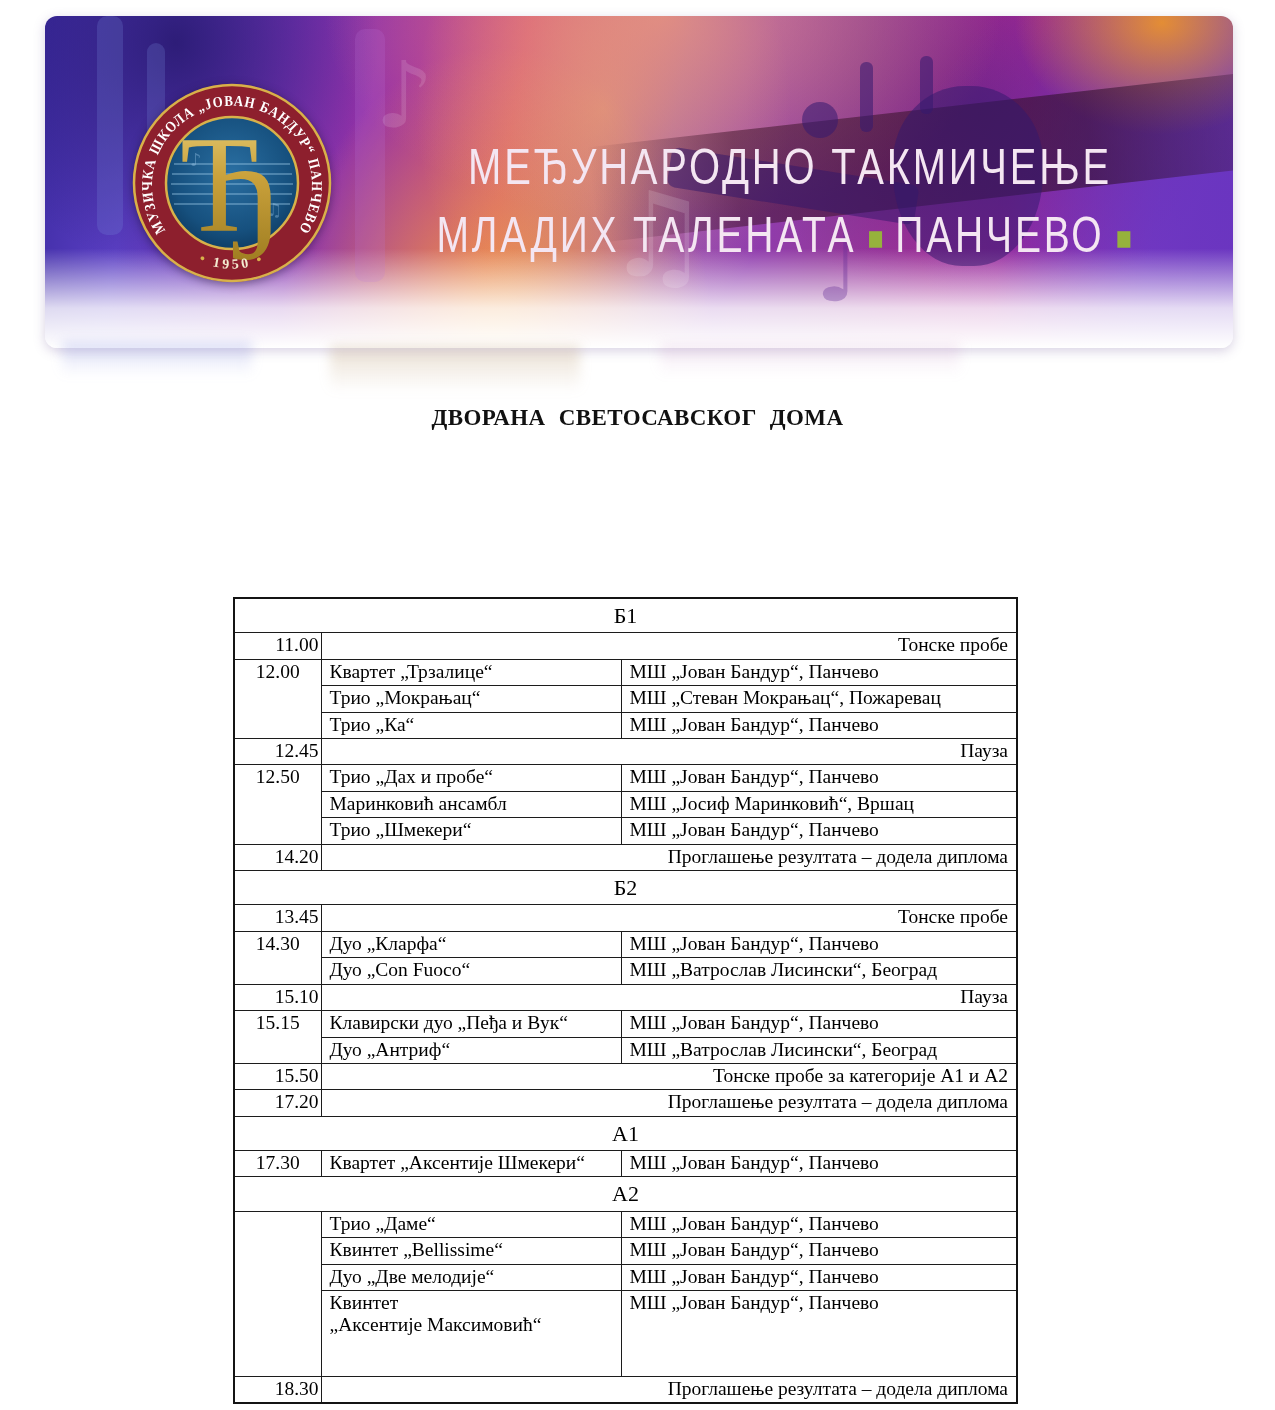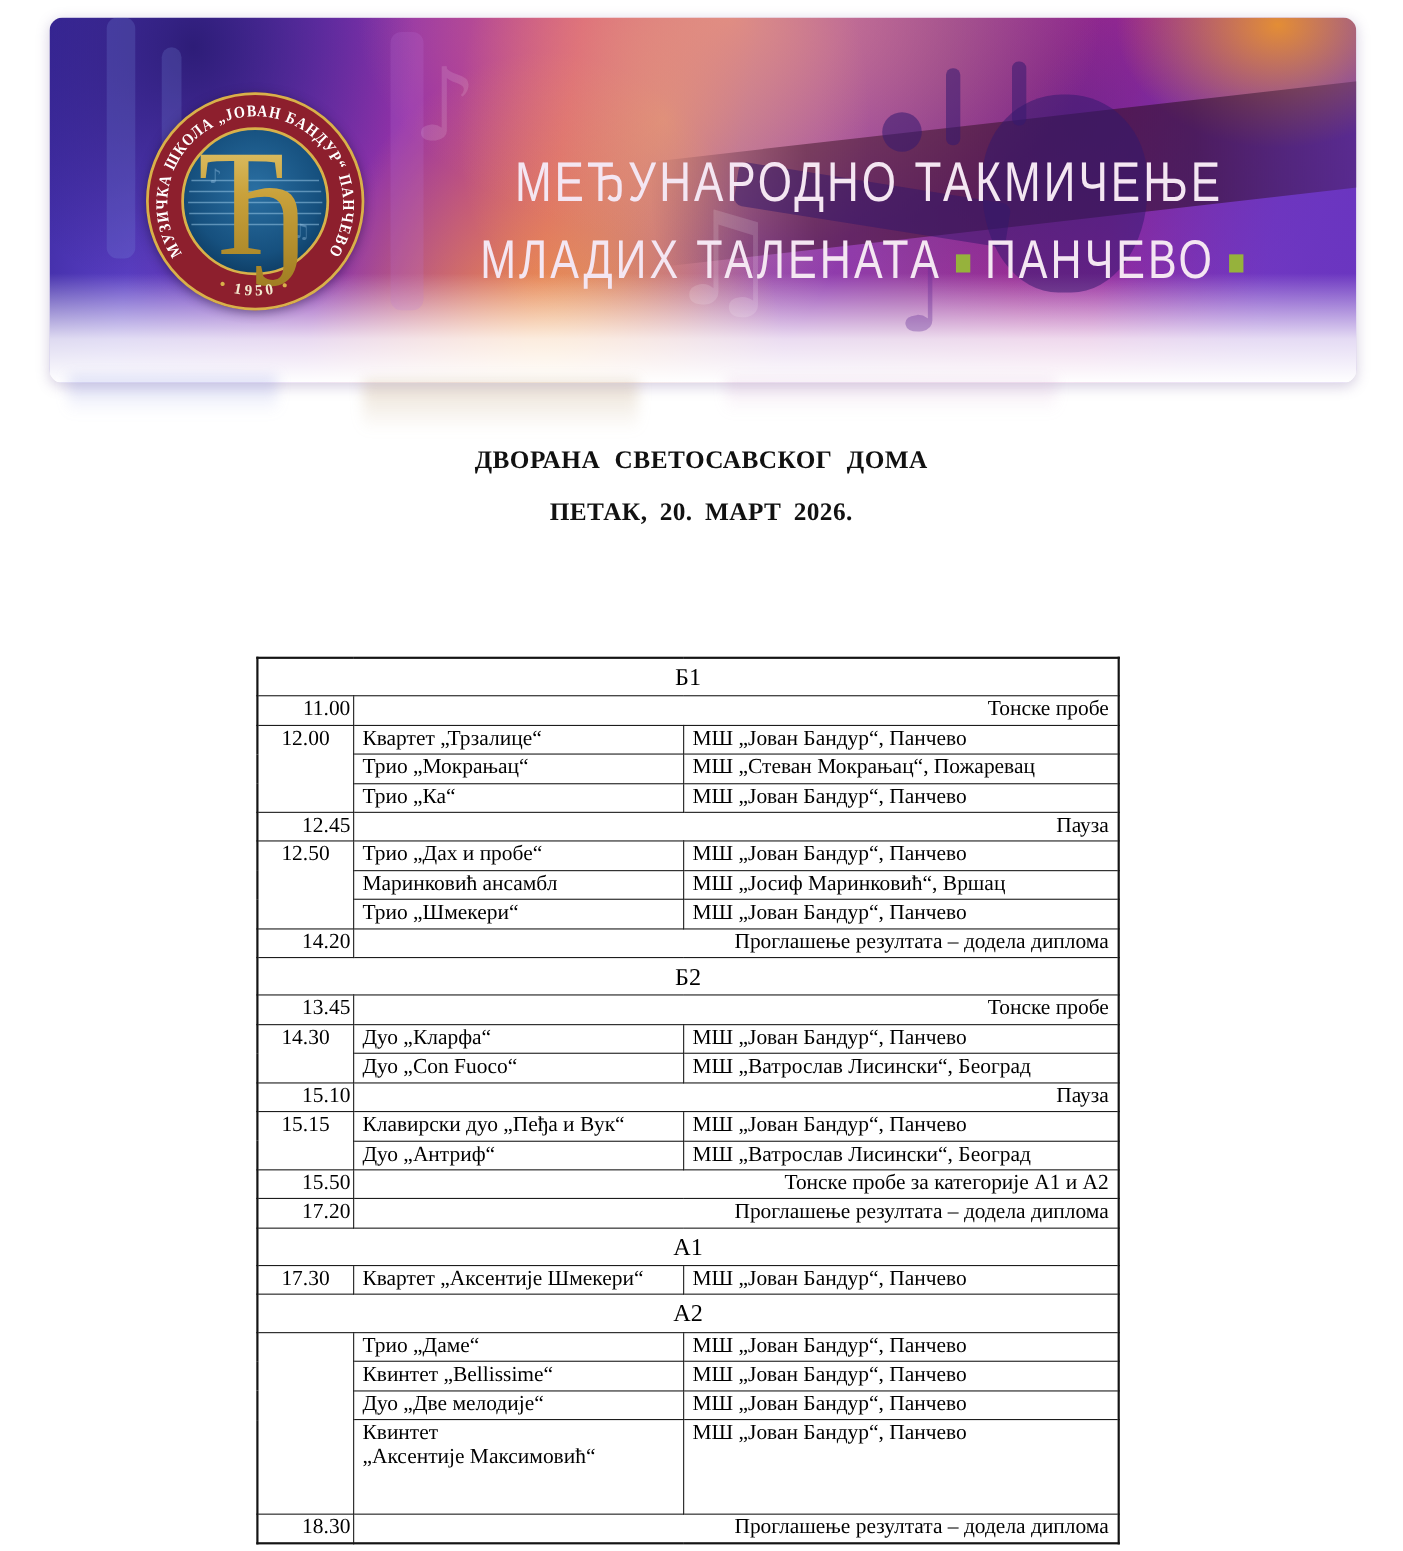--- a/index.html
+++ b/index.html
@@ -163,21 +163,20 @@
         </textPath>
       </text>
     </svg>
   </div>
 
   <div class="refl rf1"></div>
   <div class="refl rf2"></div>
   <div class="refl rf3"></div>
 
   <div class="doc-h h1">ДВОРАНА СВЕТОСАВСКОГ ДОМА</div>
-  <div class="doc-h h2">ПЕТАК, 20. МАРТ 2026.</div>
 
   <table class="sched">
     <colgroup>
         <col style="width:87px">
         <col style="width:300px">
         <col style="width:396px">
       </colgroup>
     <tbody>
 
       <tr class="sec">

